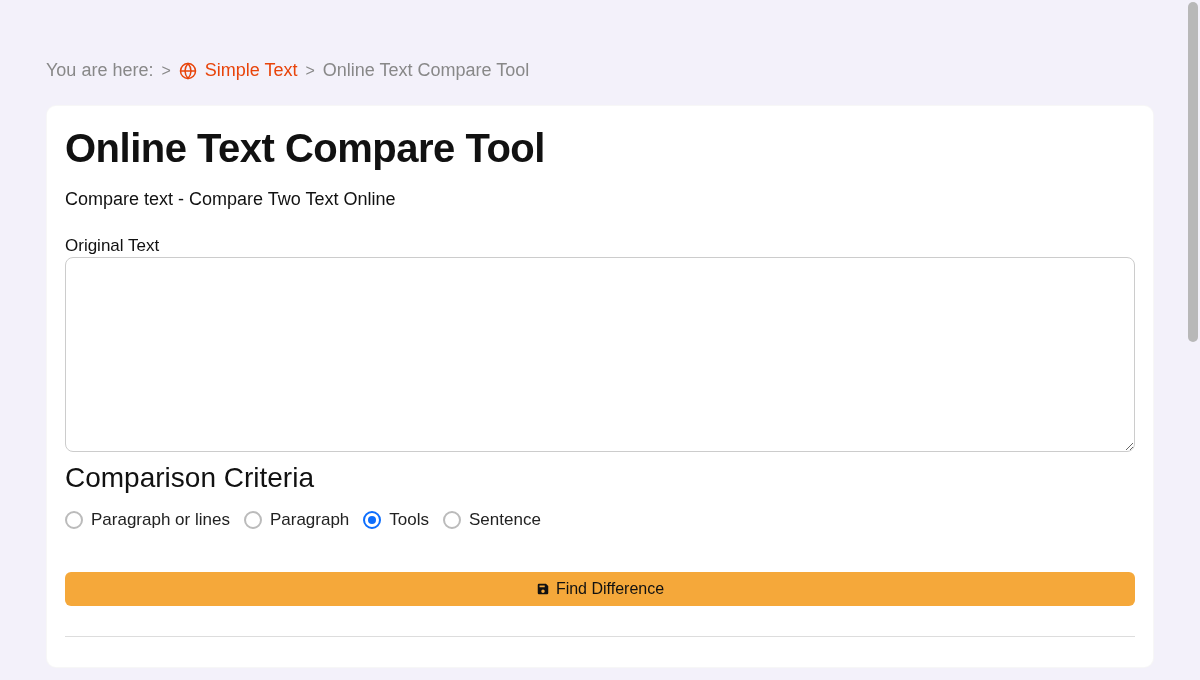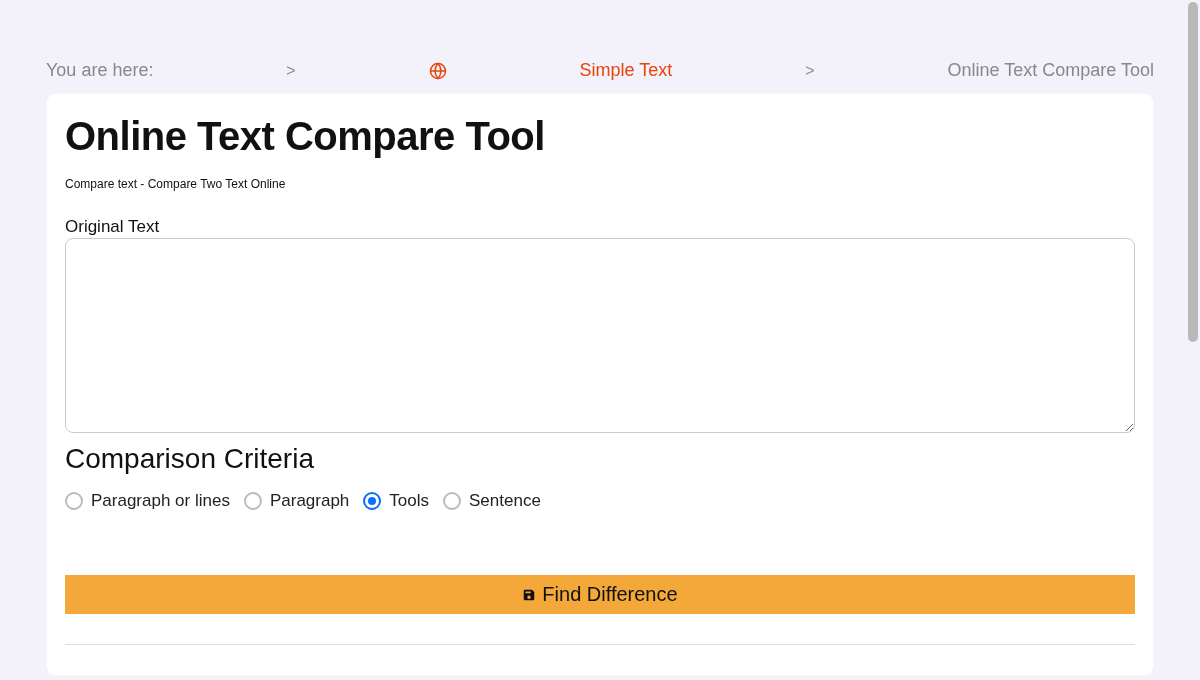--- a/index.html
+++ b/index.html
@@ -34,24 +34,23 @@
       border-radius: 5px;
     }
     .container {
       padding: 0 46px;
     }
     .breadcrumb {
       display: flex;
       align-items: center;
       gap: 8px;
       padding-top: 60px;
-      padding-bottom: 12px;
+      padding-bottom: 24px;
       font-size: 18px;
       color: #888;
-      justify-content: space-between;
     }
     .breadcrumb-sep {
       color: #888;
       font-size: 16px;
     }
     .globe-icon {
       display: inline-flex;
       width: 18px;
       height: 18px;
       color: #e8440a;
@@ -70,21 +69,21 @@
       border: 1px solid rgba(0,0,0,0.03);
     }
     .page-title {
       font-size: 40px;
       font-weight: 700;
       color: #111;
       margin-bottom: 18px;
       letter-spacing: -0.5px;
     }
     .subtitle {
-      font-size: 12px;
+      font-size: 18px;
       color: #111;
       margin-bottom: 26px;
     }
     .text-row {
       display: flex;
       gap: 28px;
       margin-bottom: 8px;
     }
     .text-col {
       flex: 1;
@@ -110,21 +109,21 @@
       font-size: 28px;
       font-weight: 400;
       color: #111;
       margin-top: 10px;
       margin-bottom: 16px;
     }
     .radio-row {
       display: flex;
       align-items: center;
       gap: 14px;
-      margin-bottom: 64px;
+      margin-bottom: 42px;
     }
     .radio-item {
       display: flex;
       align-items: center;
       gap: 8px;
       font-size: 17px;
       color: #222;
     }
     .radio {
       width: 18px;
@@ -147,23 +146,23 @@
       width: 8px;
       height: 8px;
       background: #0d6efd;
       border-radius: 50%;
     }
     .btn-find {
       width: 100%;
       background: #f5a83a;
       color: #111;
       border: none;
-      border-radius: 0;
+      border-radius: 6px;
       padding: 8px 8px;
-      font-size: 20px;
+      font-size: 16px;
       font-weight: 400;
       cursor: pointer;
       display: flex;
       justify-content: center;
       align-items: center;
       gap: 6px;
     }
     .save-icon {
       width: 14px;
       height: 14px;

